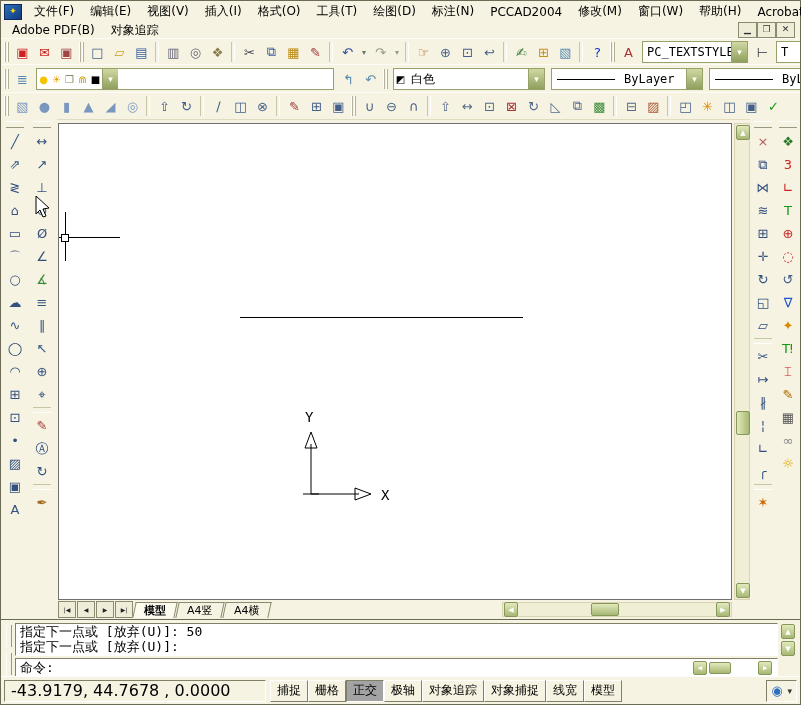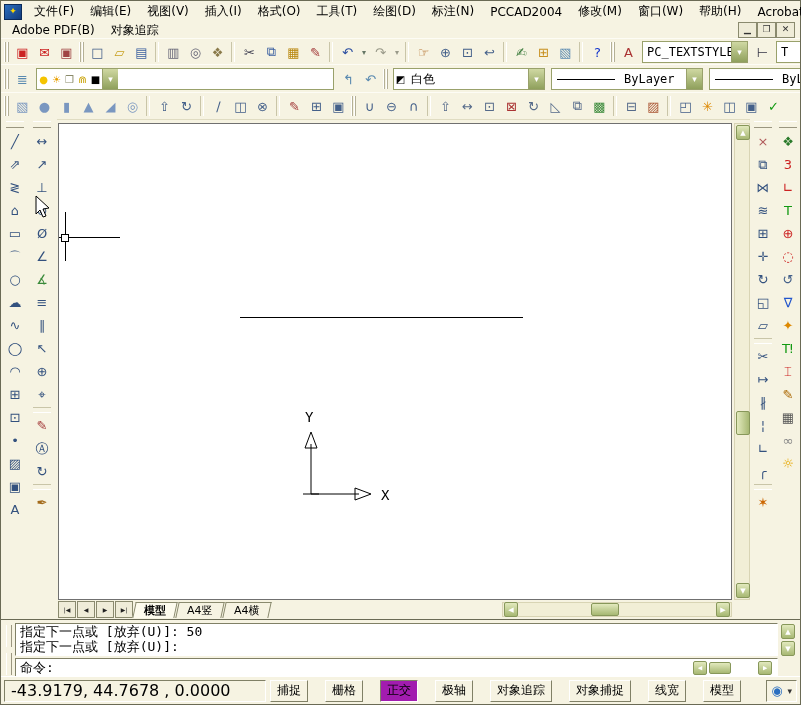--- a/index.html
+++ b/index.html
@@ -76,21 +76,21 @@
   .mini-hscroll{margin-left:auto;display:flex;align-items:center;gap:1px;}
   .mini-hscroll .sb{height:12px;}
   .vscroll2{display:flex;flex-direction:column;align-items:center;}
   
   #status{position:absolute;left:0;right:0;bottom:0;height:28px;background:#f6f3e2;border-top:1px solid #fff;
           display:flex;align-items:center;padding:0 3px;gap:4px;box-sizing:border-box;}
   .coord{flex:none;width:248px;height:20px;border:1px solid;border-color:#808066 #fff #fff #808066;
          display:flex;align-items:center;padding:0 6px;font-size:16px;background:#f6f3e2;white-space:nowrap;overflow:hidden;}
   .toggle{flex:none;height:20px;padding:0 6px;border:1px solid;border-color:#fff #808066 #808066 #fff;
           display:flex;align-items:center;font-size:12px;white-space:nowrap;}
-  .toggle.active{border-color:#808066 #fff #fff #808066;background:#a21caf;}
+  .toggle.active{border-color:#808066 #fff #fff #808066;background:#a3a3a3;}
   .status-comm{margin-left:auto;display:flex;align-items:center;gap:5px;height:20px;padding:0 4px;
                border:1px solid;border-color:#808066 #fff #fff #808066;}
   .commicon{color:#2b6fc0;font-size:13px;}
   .commarrow{font-size:9px;color:#333;}
   
   .drawn-line{position:absolute;left:181px;top:193px;width:283px;height:1px;background:#000;}
   .ch{position:absolute;background:#000;}
   #pickbox{position:absolute;left:2px;top:110px;width:8px;height:8px;border:1px solid #000;background:#fff;box-sizing:border-box;}
   #ucs{position:absolute;left:230px;top:278px;}
   #cursor-arrow{position:absolute;left:34px;top:194px;z-index:60;pointer-events:none;}
@@ -427,21 +427,21 @@
       </div>
     </div>
     <div class="vscroll2">
       <div class="sb">▲</div>
       <div class="sb">▼</div>
     </div>
   </div>
 
   <div id="status">
     <div class="coord">-43.9179, 44.7678 ,  0.0000</div>
-    <div class="group" style="gap:17px">
+    <div class="group" style="gap:0">
         <span class="toggle">捕捉</span>
         <span class="toggle">栅格</span>
         <span class="toggle active">正交</span>
         <span class="toggle">极轴</span>
         <span class="toggle">对象追踪</span>
         <span class="toggle">对象捕捉</span>
         <span class="toggle">线宽</span>
         <span class="toggle">模型</span>
       </div>
     <div class="status-comm">

